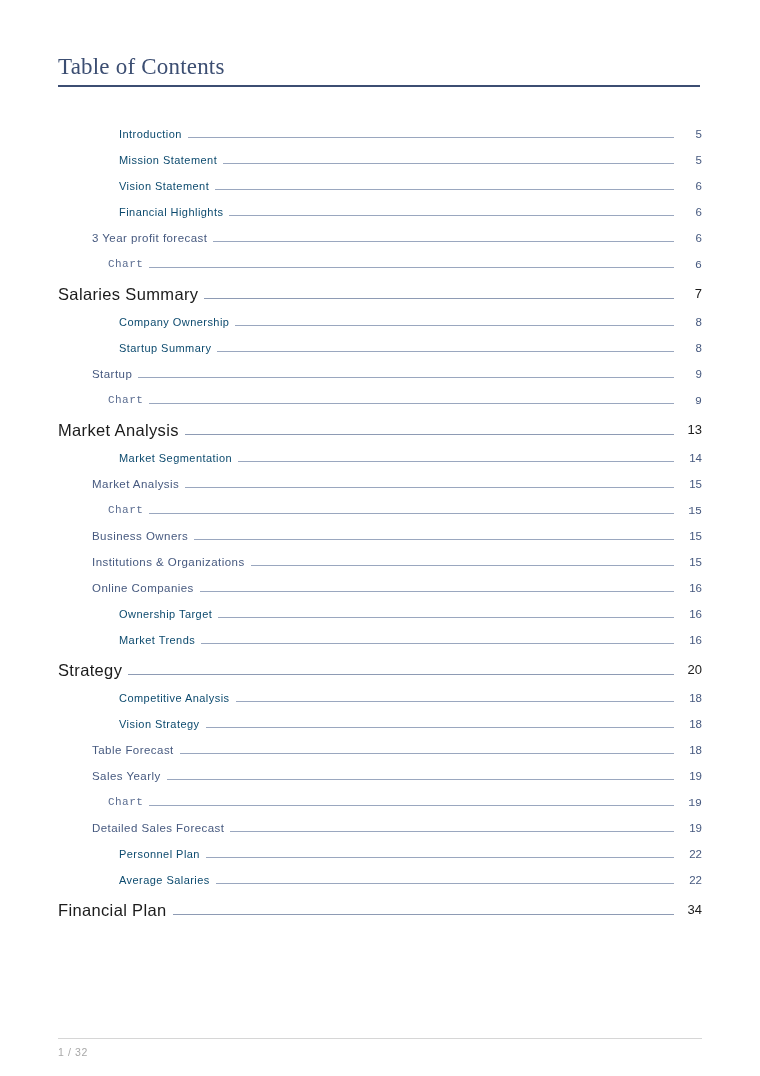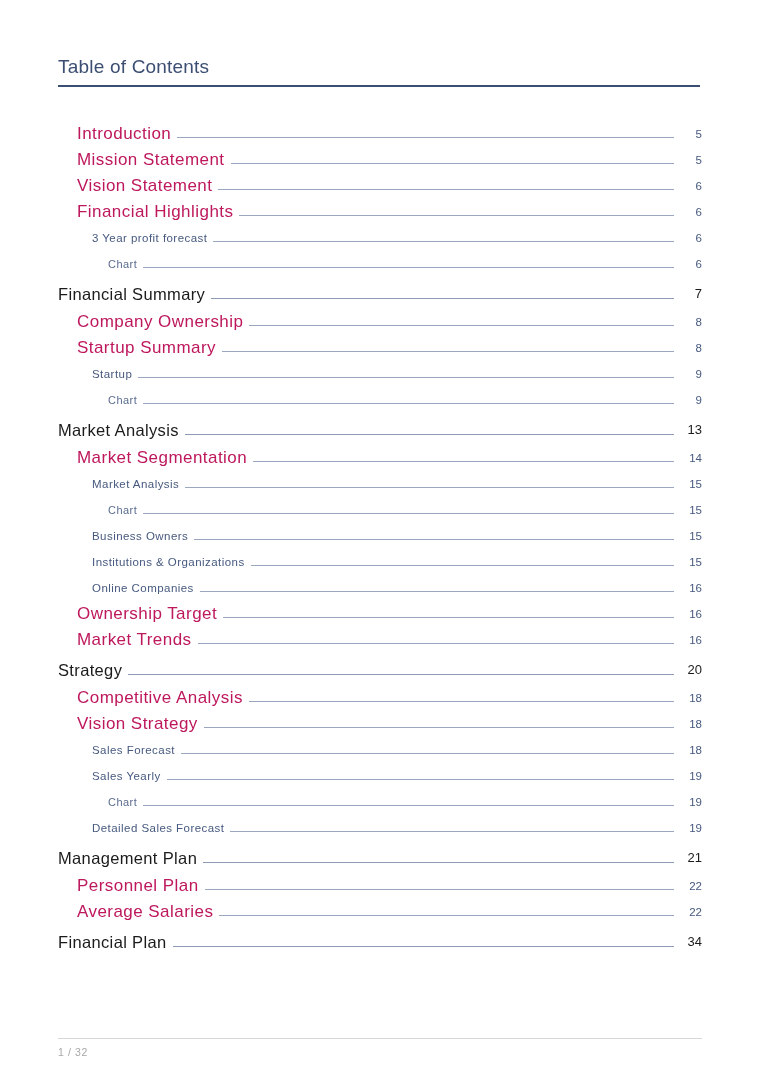--- a/index.html
+++ b/index.html
@@ -18,26 +18,27 @@
   }
 
   
   .toc-title-wrap {
     position: absolute;
     left: 58px;
     top: 52px;
     width: 644px;
   }
   .toc-title {
-    font-size: 19px;
+    font-size: 23px;
     font-weight: 400;
     color: #3c4e72;
     letter-spacing: 0.2px;
     line-height: 30px;
     white-space: nowrap;
+    font-family: Liberation Serif, serif;
   }
   .toc-title-rule {
     margin-top: 3px;
     height: 2px;
     background: #3c4e72;
     width: 642px;
   }
 
   
   .toc-list {
@@ -81,24 +82,25 @@
     font-size: 13px;
     color: #1b1b1b;
     line-height: 22px;
     min-width: 22px;
   }
   .lvl0 .toc-leader { margin-bottom: 6px; border-bottom-color: #8e9bb4; }
 
   
   .lvl1 { height: 26px; padding-left: 19px; }
   .lvl1 .toc-label {
-    font-size: 17px;
-    color: #be185d;
+    font-size: 11px;
+    color: #0c4a6e;
     letter-spacing: 0.45px;
     line-height: 18px;
+    margin-left: 42px;
   }
   .lvl1 .toc-page {
     font-size: 11.5px;
     color: #46597f;
     line-height: 18px;
     min-width: 22px;
   }
 
   
   .lvl2 { height: 26px; padding-left: 34px; }
@@ -110,21 +112,21 @@
     margin-top: 28px;
   }
   .lvl2 .toc-page {
     font-size: 11.5px;
     color: #46597f;
     line-height: 17px;
     min-width: 22px;
   }
 
   
-  .lvl3 { height: 26px; padding-left: 50px; }
+  .lvl3 { height: 26px; padding-left: 50px; font-family: Liberation Mono, monospace; }
   .lvl3 .toc-label {
     font-size: 11px;
     color: #5a6c90;
     letter-spacing: 0.45px;
     line-height: 17px;
   }
   .lvl3 .toc-page {
     font-size: 11.5px;
     color: #46597f;
     line-height: 17px;
@@ -186,21 +188,21 @@
         <span class="toc-label">3 Year profit forecast</span>
         <span class="toc-leader"></span>
         <span class="toc-page">6</span>
       </div>
       <div class="toc-row lvl3">
         <span class="toc-label">Chart</span>
         <span class="toc-leader"></span>
         <span class="toc-page">6</span>
       </div>
       <div class="toc-row lvl0">
-        <span class="toc-label">Financial Summary</span>
+        <span class="toc-label">Salaries Summary</span>
         <span class="toc-leader"></span>
         <span class="toc-page">7</span>
       </div>
       <div class="toc-row lvl1">
         <span class="toc-label">Company Ownership</span>
         <span class="toc-leader"></span>
         <span class="toc-page">8</span>
       </div>
       <div class="toc-row lvl1">
         <span class="toc-label">Startup Summary</span>
@@ -271,43 +273,38 @@
         <span class="toc-label">Competitive Analysis</span>
         <span class="toc-leader"></span>
         <span class="toc-page">18</span>
       </div>
       <div class="toc-row lvl1">
         <span class="toc-label">Vision Strategy</span>
         <span class="toc-leader"></span>
         <span class="toc-page">18</span>
       </div>
       <div class="toc-row lvl2">
-        <span class="toc-label">Sales Forecast</span>
+        <span class="toc-label">Table Forecast</span>
         <span class="toc-leader"></span>
         <span class="toc-page">18</span>
       </div>
       <div class="toc-row lvl2">
         <span class="toc-label">Sales Yearly</span>
         <span class="toc-leader"></span>
         <span class="toc-page">19</span>
       </div>
       <div class="toc-row lvl3">
         <span class="toc-label">Chart</span>
         <span class="toc-leader"></span>
         <span class="toc-page">19</span>
       </div>
       <div class="toc-row lvl2">
         <span class="toc-label">Detailed Sales Forecast</span>
         <span class="toc-leader"></span>
         <span class="toc-page">19</span>
-      </div>
-      <div class="toc-row lvl0">
-        <span class="toc-label">Management Plan</span>
-        <span class="toc-leader"></span>
-        <span class="toc-page">21</span>
       </div>
       <div class="toc-row lvl1">
         <span class="toc-label">Personnel Plan</span>
         <span class="toc-leader"></span>
         <span class="toc-page">22</span>
       </div>
       <div class="toc-row lvl1">
         <span class="toc-label">Average Salaries</span>
         <span class="toc-leader"></span>
         <span class="toc-page">22</span>

